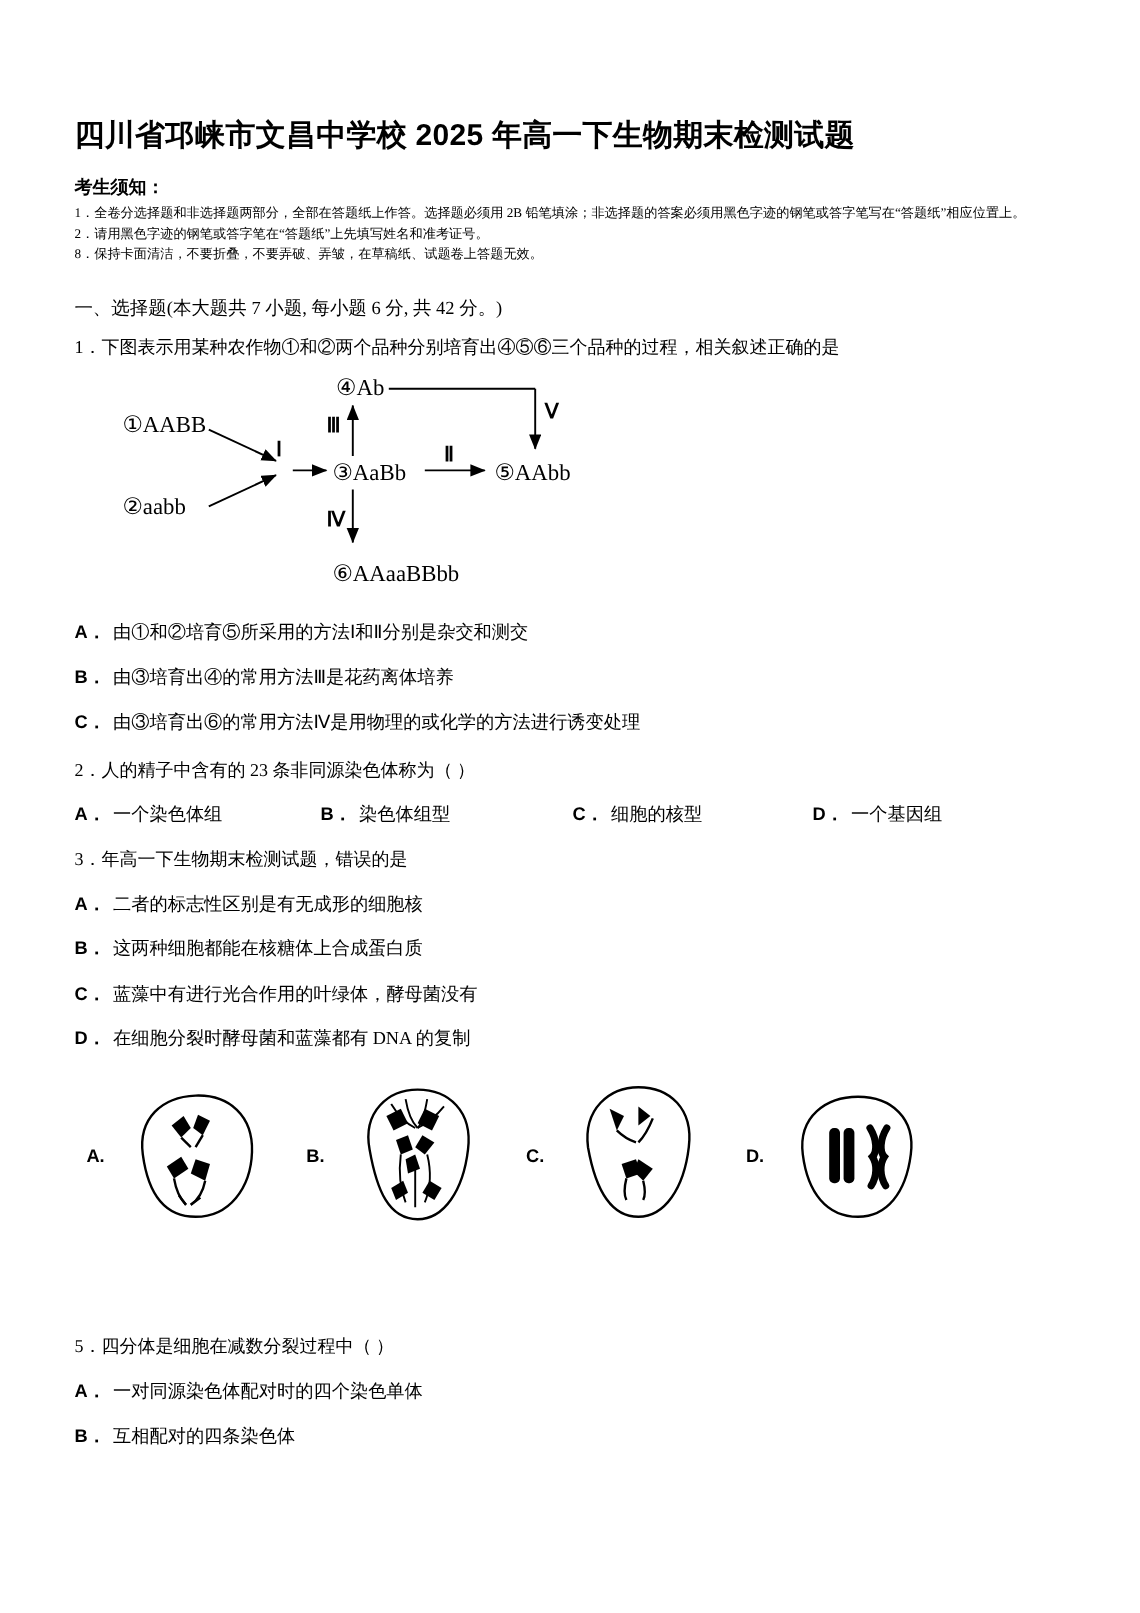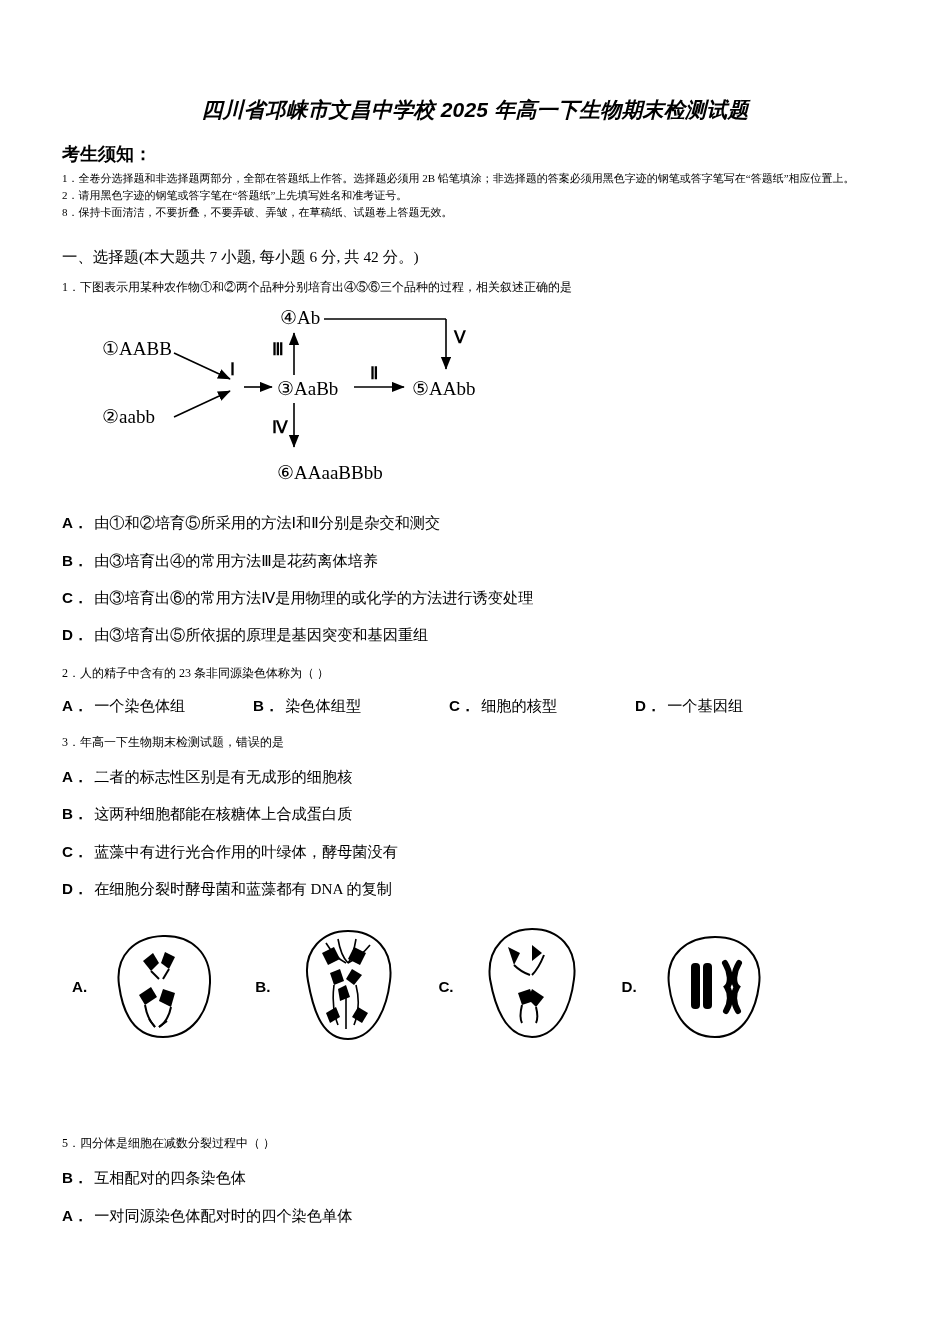--- a/index.html
+++ b/index.html
@@ -19,64 +19,62 @@
     width: 950px;
     min-height: 1344px;
     padding: 0;
     box-sizing: border-box;
   }
   .inner {
     padding: 96px 62px 40px 62px;
   }
   h1.doc-title {
     font-family: "Liberation Sans", sans-serif;
-    font-size: 21px;
-    font-weight: bold;
-    text-align: center;
+    font-size: 25px;
+    font-weight: bold;
     margin: 0 0 18px 0;
     letter-spacing: 0.2px;
-    font-style: italic;
   }
   .notice-head {
-    font-size: 18px;
+    font-size: 15px;
     font-weight: bold;
     margin: 0 0 4px 0;
     font-family: "Liberation Sans", sans-serif;
   }
   .notice-line {
     font-size: 11px;
     line-height: 1.55;
     margin: 0;
     text-indent: 0;
   }
   .section-title {
     font-size: 15.4px;
     margin: 26px 0 10px 0;
   }
   .q {
-    font-size: 12px;
+    font-size: 15px;
     line-height: 1.6;
     margin: 6px 0 2px 0;
   }
   .q .num {
     font-family: "Liberation Serif", serif;
   }
   .opt {
     font-size: 15.2px;
     line-height: 1.6;
     margin: 13px 0 0 0;
   }
   .opt .lbl {
     font-weight: bold;
     font-family: "Liberation Sans", sans-serif;
     margin-right: 6px;
   }
   .opt-row {
     display: flex;
-    gap: 1px;
+    gap: 15px;
     margin: 13px 0 0 0;
     font-size: 15.2px;
   }
   .opt-row .cell {
     white-space: nowrap;
   }
   .opt-row .cell .lbl {
     font-weight: bold;
     font-family: "Liberation Sans", sans-serif;
     margin-right: 6px;
@@ -169,23 +167,20 @@
     </div>
 
     <p class="opt">
       <span class="lbl">A．</span><span>由①和②培育⑤所采用的方法Ⅰ和Ⅱ分别是杂交和测交</span>
     </p>
     <p class="opt">
       <span class="lbl">B．</span><span>由③培育出④的常用方法Ⅲ是花药离体培养</span>
     </p>
     <p class="opt">
       <span class="lbl">C．</span><span>由③培育出⑥的常用方法Ⅳ是用物理的或化学的方法进行诱变处理</span>
-    </p>
-    <p class="opt">
-      <span class="lbl">D．</span><span>由③培育出⑤所依据的原理是基因突变和基因重组</span>
     </p>
 
     <p class="q" style="margin-top:16px">
       <span class="num">2．</span><span>人的精子中含有的 23 条非同源染色体称为（      ）</span>
     </p>
     <div class="opt-row">
       <div class="cell" style="width:190px">
         <span class="lbl">A．</span><span>一个染色体组</span>
       </div>
       <div class="cell" style="width:195px">
@@ -282,20 +277,20 @@
       </div>
 
     </div>
 
     <div class="spacer-lg"></div>
 
     <p class="q">
       <span class="num">5．</span><span>四分体是细胞在减数分裂过程中（   ）</span>
     </p>
     <p class="opt">
+      <span class="lbl">A．</span><span>一对同源染色体配对时的四个染色单体</span>
+    </p>
+    <p class="opt">
       <span class="lbl">B．</span><span>互相配对的四条染色体</span>
-    </p>
-    <p class="opt">
-      <span class="lbl">A．</span><span>一对同源染色体配对时的四个染色单体</span>
     </p>
 
   </div>
 </div>
 
 </body></html>

